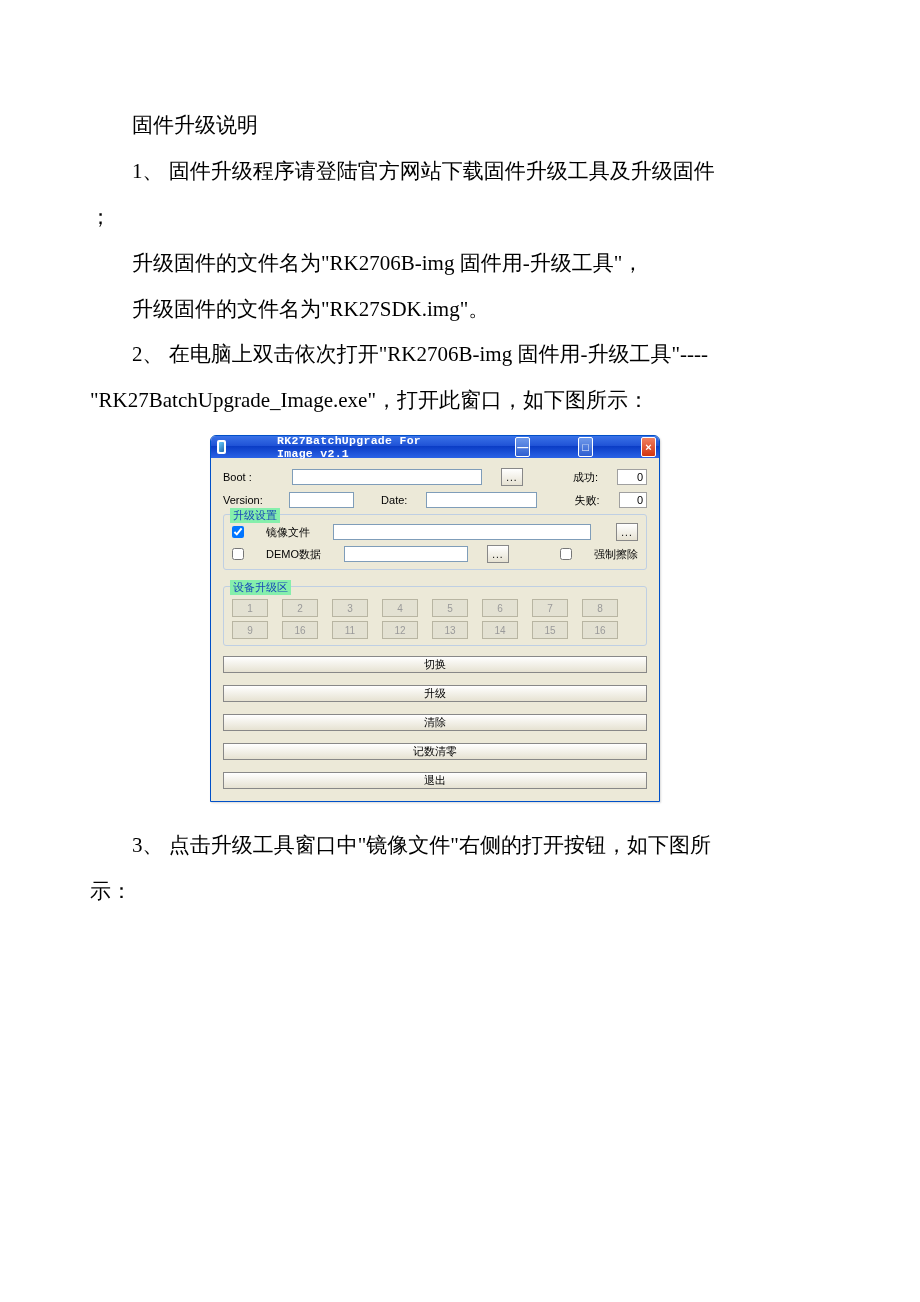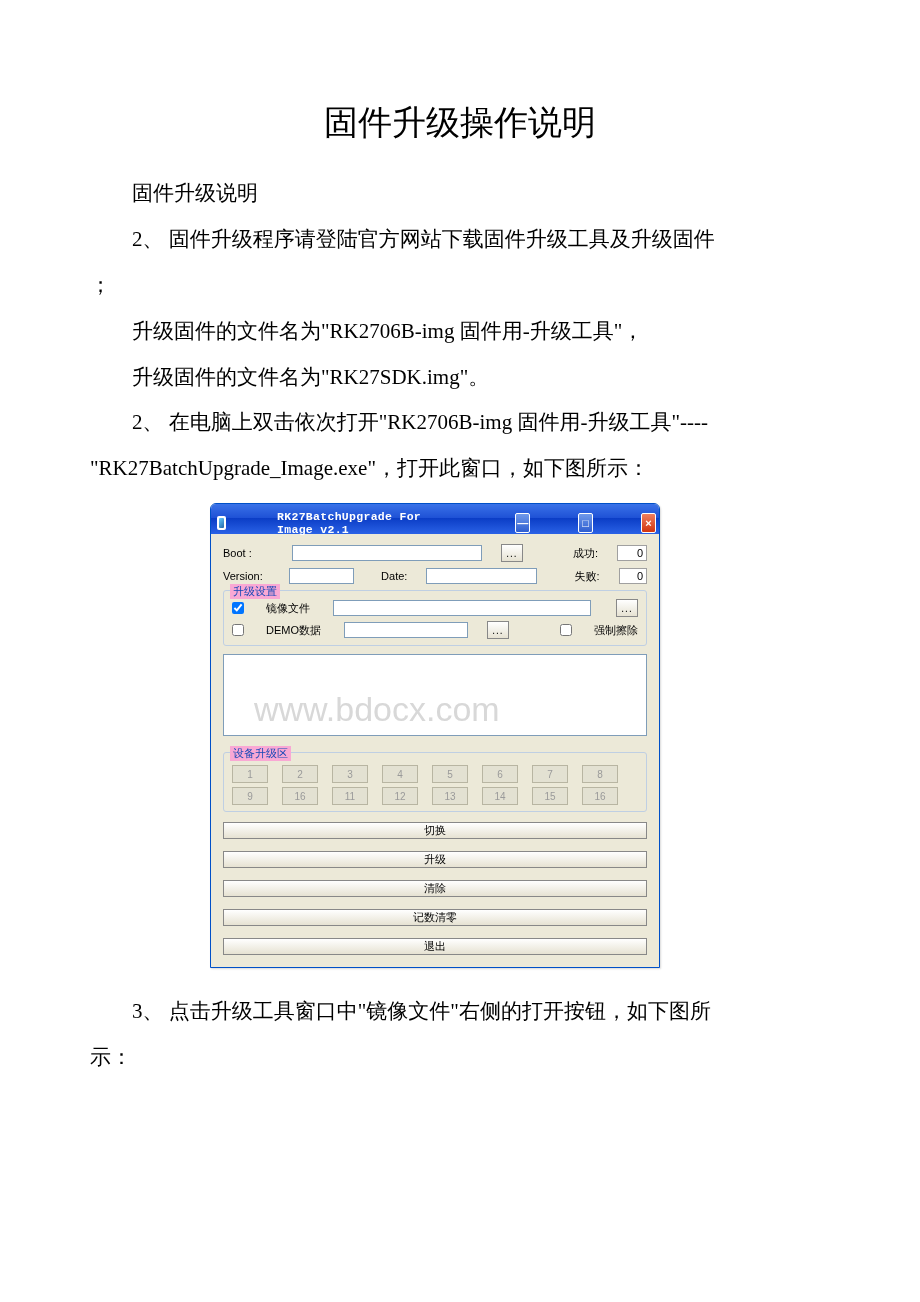--- a/index.html
+++ b/index.html
@@ -42,21 +42,21 @@
     font-size: 11px;
     color: #000;
     box-shadow: 1px 1px 2px rgba(0,0,0,0.15);
   }
   .titlebar {
     height: 22px;
     background: linear-gradient(to bottom, #3a72e8 0%, #1f52d6 45%, #0a3cc5 46%, #2a62e6 100%);
     border-radius: 5px 5px 0 0;
     display: flex;
     align-items: center;
-    padding: 8px 3px 0 6px;
+    padding: 0 3px 0 6px;
     color: #fff;
     font-weight: bold;
     position: relative;
     gap: 46px;
   }
   .titlebar .app-icon {
     width: 14px;
     height: 14px;
     background: #fff;
     margin-right: 5px;
@@ -140,21 +140,21 @@
     border: 1px solid #bfcfe3;
     border-radius: 3px;
     padding: 8px 8px 6px 8px;
     margin-top: 4px;
     position: relative;
   }
   .group-title {
     position: absolute;
     top: -7px;
     left: 6px;
-    background: #f9a8d4;
+    background: #86efac;
     padding: 0 3px;
     color: #1748b7;
     font-size: 11px;
   }
   input[type=checkbox] {
     width: 12px;
     height: 12px;
     margin: 0 3px 0 0;
     vertical-align: middle;
   }
@@ -208,25 +208,24 @@
     display: flex;
     align-items: center;
     justify-content: center;
   }
 </style>
 </head>
 <body>
 
 <div class="page">
 
-  <h1 class="doc-title">固件升级操作说明</h1>
 
   <p class="para">固件升级说明</p>
 
-  <p class="para">2、 固件升级程序请登陆官方网站下载固件升级工具及升级固件</p>
+  <p class="para">1、 固件升级程序请登陆官方网站下载固件升级工具及升级固件</p>
   <p class="para no-indent">；</p>
 
   <p class="para">升级固件的文件名为"RK2706B-img 固件用-升级工具"，</p>
   <p class="para">升级固件的文件名为"RK27SDK.img"。</p>
 
   <p class="para">2、 在电脑上双击依次打开"RK2706B-img 固件用-升级工具"----</p>
   <p class="para no-indent">"RK27BatchUpgrade_Image.exe"，打开此窗口，如下图所示：</p>
 
   <div class="screenshot-wrap">
     <div class="win">
@@ -271,23 +270,20 @@
             <input type="checkbox" style="">
             <span class="lbl">DEMO数据</span>
             <span class="tfield" style="width:150px;margin-left:4px;"></span>
             <span class="small-btn">...</span>
             <span style="width:16px;"></span>
             <input type="checkbox" style="">
             <span class="lbl">强制擦除</span>
           </div>
         </div>
 
-        <div class="big-text">
-          <span class="watermark">www.bdocx.com</span>
-        </div>
 
         <div class="group" style="margin-top:16px;">
           <span class="group-title">设备升级区</span>
           <div class="slots">
             <span class="slot">1</span>
             <span class="slot">2</span>
             <span class="slot">3</span>
             <span class="slot">4</span>
             <span class="slot">5</span>
             <span class="slot">6</span>

